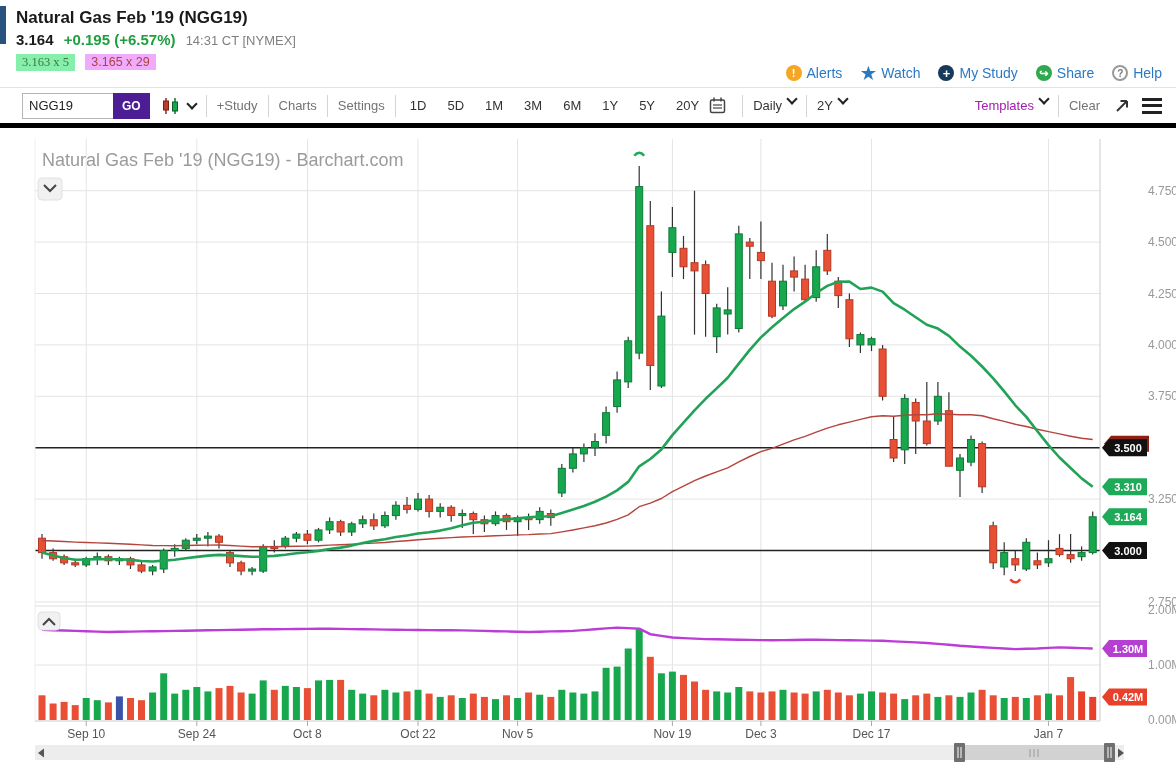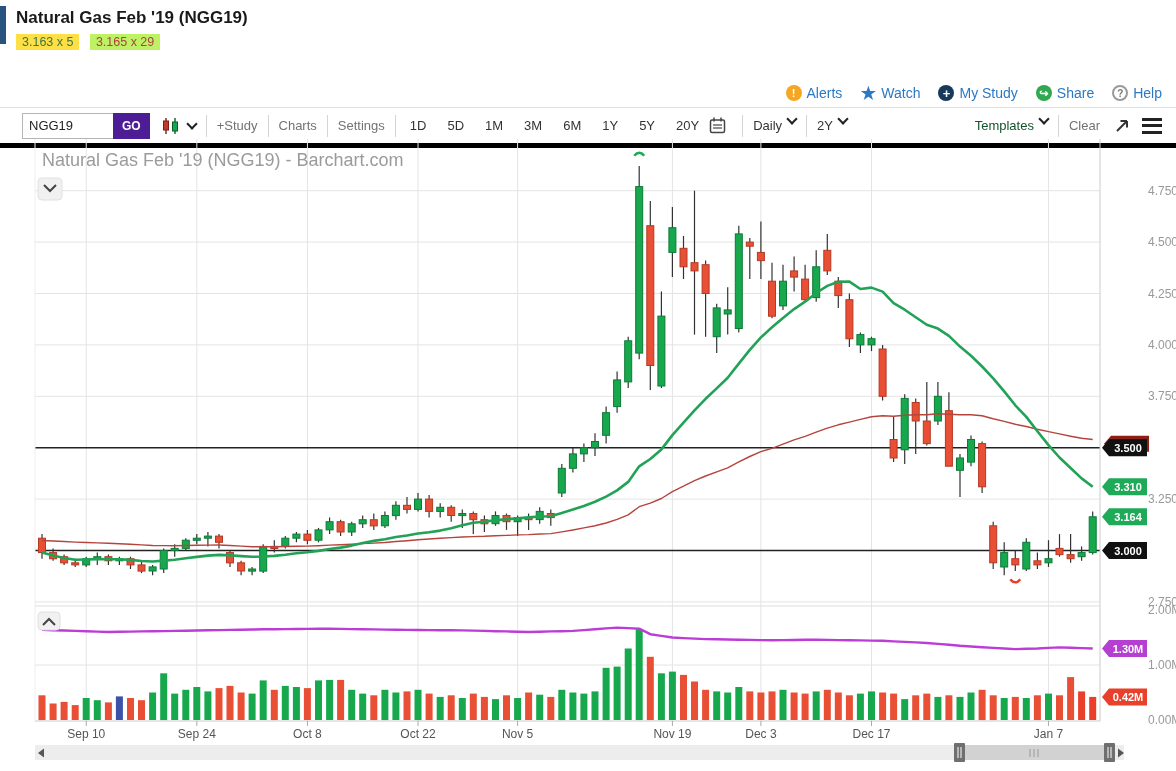--- a/index.html
+++ b/index.html
@@ -1,29 +1,29 @@
 <!DOCTYPE html>
 <html><head>
 <meta charset="utf-8">
 <style>
   html,body{margin:0;padding:0;background:#fff;}
   body{width:1176px;height:771px;overflow:hidden;font-family:"Liberation Sans",sans-serif;position:relative;}
   .accent-bar{position:absolute;left:0;top:6px;width:6px;height:38px;background:#27537e;}
   
-  .header{position:relative;height:108px;border-bottom:1px solid #e2e2e2;box-sizing:border-box;padding:8px 14px 0 16px;display:flex;}
+  .header{position:relative;height:88px;border-bottom:1px solid #e2e2e2;box-sizing:border-box;padding:8px 14px 0 16px;display:flex;}
   .hdr-left{flex:1;}
   .sym-title{font-size:17px;font-weight:bold;color:#1a1a1a;}
   .price-row{margin-top:3px;font-size:15px;}
   .last-price{font-weight:bold;color:#1a1a1a;}
   .chg{font-weight:bold;color:#1e9e3e;margin-left:6px;}
   .sess{color:#808080;font-size:13px;margin-left:6px;font-weight:normal;}
   .quote-row{margin-top:4px;}
   .chip{display:inline-block;font-size:12.5px;padding:1px 6px;}
-  .chip.bid{background:#fde047;color:#3c763d;}
-  .chip.ask{background:#bef264;color:#a94442;margin-left:6px;}
+  .chip.bid{background:#86efac;color:#3c763d;font-family:Liberation Serif, serif;}
+  .chip.ask{background:#f0abfc;color:#a94442;margin-left:6px;}
   .ic-row{margin-top:5px;font-size:12.5px;color:#444;}
   .ic-bold{font-weight:bold;color:#1a1a1a;}
   .hdr-links{display:flex;align-items:flex-end;gap:18px;padding-bottom:6px;}
   .hlink{display:inline-flex;align-items:center;gap:5px;color:#2a79c5;font-size:14px;text-decoration:none;cursor:pointer;}
   .hicon{width:16px;height:16px;border-radius:50%;color:#fff;font-size:11px;display:inline-flex;align-items:center;justify-content:center;font-weight:bold;}
   .hicon.alert-icon{background:#f5a623;}
   .hicon.star-icon{background:none;color:#2a79c5;font-size:17px;}
   .hicon.plus-circle-icon{background:#17395c;font-size:13px;}
   .hicon.share-icon{background:#2fa84f;font-size:11px;}
   .hicon.help-icon{background:#fff;border:2px solid #9a9a9a;color:#777;width:12px;height:12px;font-size:10px;}
@@ -31,38 +31,43 @@
   .toolbar{height:40px;border-bottom:5px solid #000000;box-sizing:border-box;display:flex;align-items:center;padding:0 14px 0 22px;font-size:13px;}
   .sym-input{width:78px;height:24px;border:1px solid #b5b5b5;border-right:none;padding:0 6px;font-size:13px;font-family:inherit;color:#222;}
   .go-btn{height:26px;background:#4c1d95;color:#fff;border:none;font-weight:bold;font-size:12px;padding:0 9px;cursor:pointer;}
   .ct-icon{display:inline-flex;align-items:center;margin-left:10px;cursor:pointer;}
   .chev{width:6px;height:6px;border-right:2px solid #222;border-bottom:2px solid #222;transform:rotate(45deg);display:inline-block;margin-left:6px;margin-top:-3px;}
   .vsep{width:1px;height:22px;background:#d5d5d5;margin:0 10px;display:inline-block;}
   .tlink{color:#737373;cursor:pointer;text-decoration:none;}
   .periods{display:inline-flex;gap:21px;margin:0 4px;color:#333;}
   .period{cursor:pointer;}
   .dd{display:inline-flex;color:#333;cursor:pointer;}
-  .dd.blue > span{color:#14532d;}
+  .dd.blue > span{color:#a21caf;}
   .cal{margin:0 6px;display:inline-flex;cursor:pointer;}
   .spacer{flex:1;}
   .expand{margin:0 12px 0 14px;display:inline-flex;cursor:pointer;}
   .burger{display:inline-block;width:20px;cursor:pointer;}
   .burger i{display:block;height:3px;background:#222;margin:3.5px 0;}
   
   #chart-host{position:absolute;left:0;top:139px;width:1176px;height:632px;}
   svg{font-family:"Liberation Sans",sans-serif;}
 </style>
 </head>
 <body>
 
 <div class="accent-bar"></div>
 
 <div class="header">
   <div class="hdr-left">
     <div class="sym-title">Natural Gas Feb '19 (NGG19)</div>
+    <div class="price-row">
+      <span class="last-price">3.164</span>
+      <span class="chg">+0.195 (+6.57%)</span>
+      <span class="sess">14:31 CT [NYMEX]</span>
+    </div>
     <div class="quote-row">
       <span class="chip bid">3.163 x 5</span>
       <span class="chip ask">3.165 x 29</span>
     </div>
   </div>
   <div class="hdr-links" id="header-links">
       <a class="hlink">
         <span class="hicon alert-icon">!</span>
         <span>Alerts</span>
       </a>

